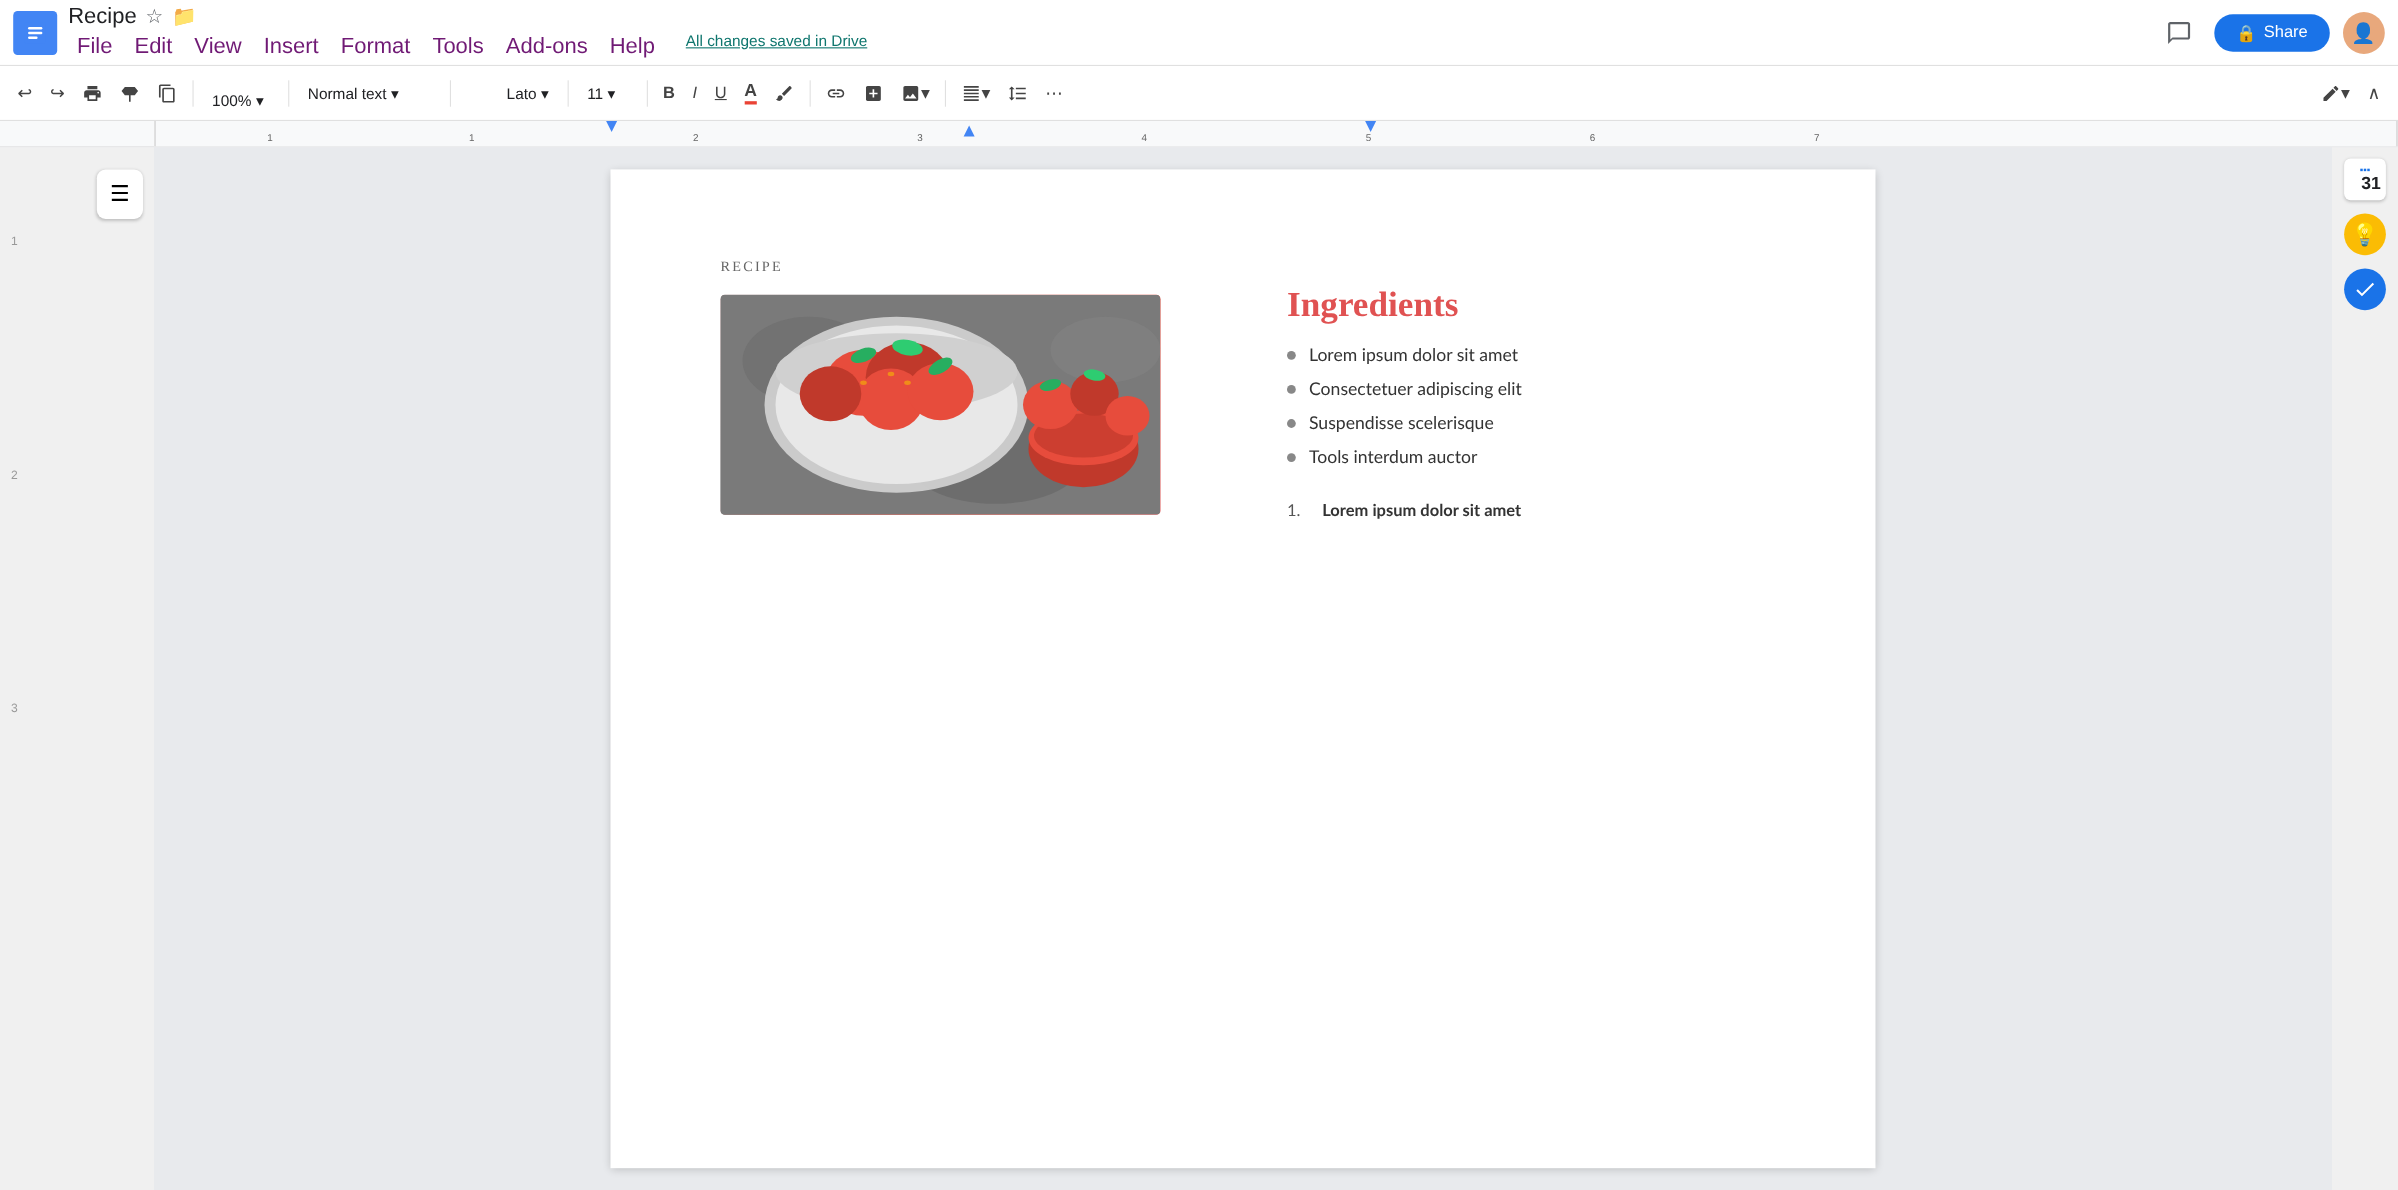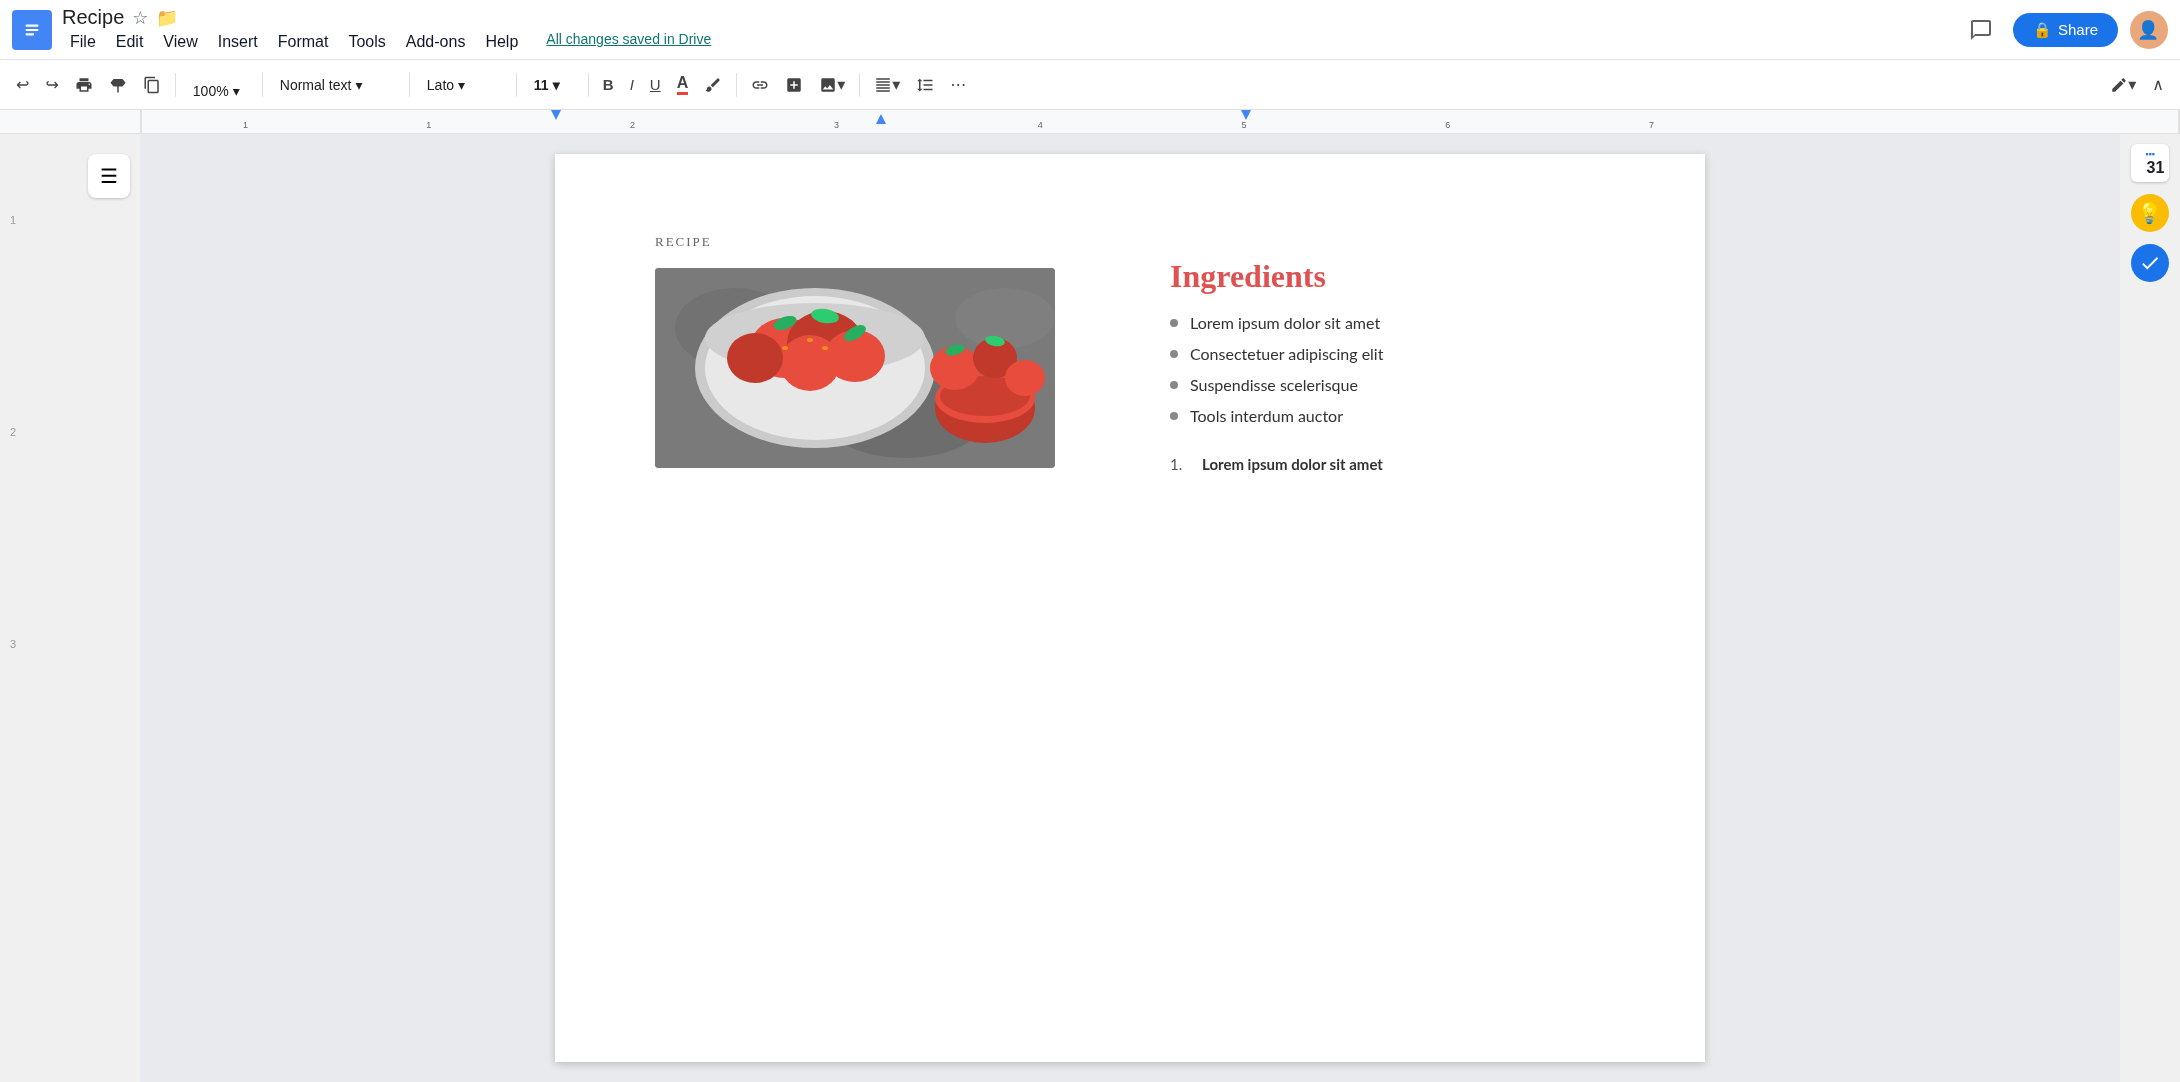--- a/index.html
+++ b/index.html
@@ -21,21 +21,21 @@
       border-radius: 4px;
       display: flex; align-items: center; justify-content: center;
       flex-shrink: 0;
     }
     .app-icon svg { width: 26px; height: 26px; }
     .doc-title-area { display: flex; flex-direction: column; flex: 1; }
     .doc-title-row { display: flex; align-items: center; gap: 8px; }
     .doc-title { font-size: 20px; color: #202124; font-weight: 400; }
     .star-icon, .folder-icon { color: #5f6368; font-size: 18px; cursor: pointer; }
     .menu-bar { display: flex; gap: 4px; margin-top: 2px; }
-    .menu-item { font-size: 16px; color: #0f172a; padding: 2px 8px; cursor: pointer; border-radius: 4px; }
+    .menu-item { font-size: 20px; color: #701a75; padding: 2px 8px; cursor: pointer; border-radius: 4px; }
     .saved-status { font-size: 14px; color: #0f766e; text-decoration: underline; margin-left: 16px; }
     .top-bar-right { display: flex; align-items: center; gap: 12px; margin-left: auto; }
     .comment-btn {
       width: 40px; height: 40px;
       border: none; background: none; cursor: pointer;
       display: flex; align-items: center; justify-content: center;
       border-radius: 50%;
     }
     .share-btn {
       background: #1a73e8;
@@ -79,22 +79,22 @@
       display: flex; align-items: center; gap: 4px;
       border: 1px solid transparent;
       border-radius: 4px;
       padding: 4px 8px;
       cursor: pointer;
       font-size: 14px;
       color: #202124;
     }
     .zoom-dropdown { min-width: 70px; margin-top: 12px; }
     .style-dropdown { min-width: 130px; }
-    .font-dropdown { min-width: 90px; }
-    .size-dropdown { min-width: 55px; font-weight: bold; }
+    .font-dropdown { min-width: 90px; justify-content: flex-end; }
+    .size-dropdown { min-width: 55px; }
     .toolbar-btn-bold { font-weight: bold; font-size: 15px; }
     .toolbar-btn-italic { font-style: italic; font-size: 15px; }
     .toolbar-btn-underline { text-decoration: underline; font-size: 15px; }
 
     
     .ruler {
       height: 24px;
       background: #f8f9fa;
       border-bottom: 1px solid #e0e0e0;
       display: flex; align-items: center;

